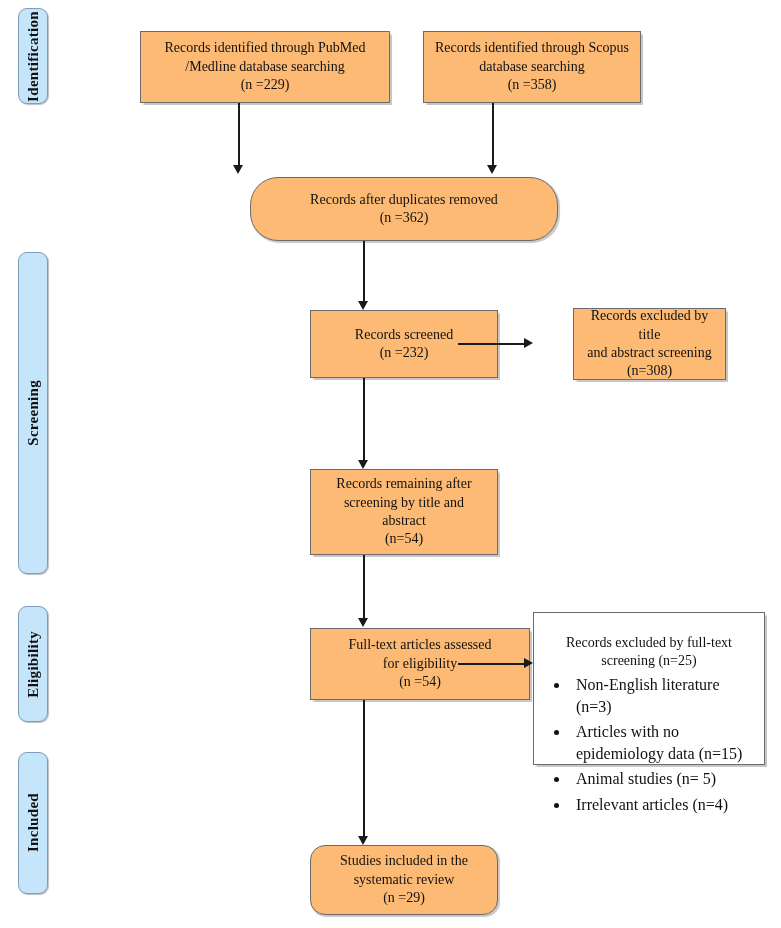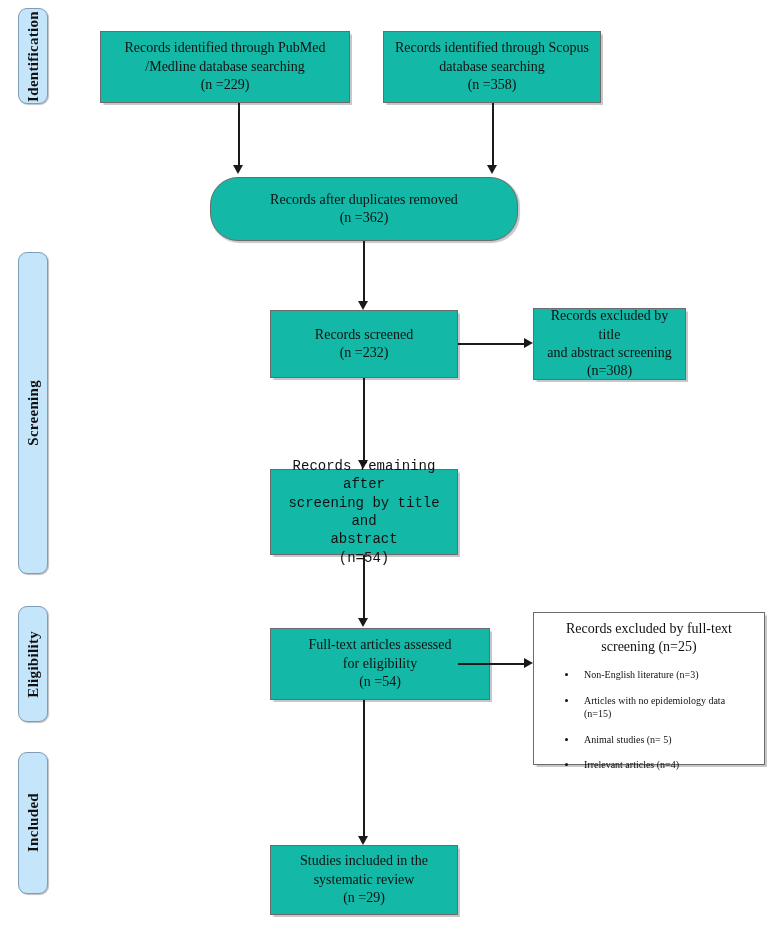--- a/index.html
+++ b/index.html
@@ -38,28 +38,29 @@
     font-weight: bold;
     font-size: 15px;
     letter-spacing: 0.3px;
     color: #111111;
     white-space: nowrap;
   }
 
   
   .flow-box {
     position: absolute;
-    background: #14b8a6;
+    background: #fdba74;
     border: 1.4px solid #6b6b6b;
     box-sizing: border-box;
     display: flex;
     align-items: center;
     justify-content: center;
     text-align: center;
     box-shadow: 1.5px 1.5px 1px rgba(0,0,0,0.22);
+    margin-left: 40px;
   }
   .flow-box .txt {
     font-size: 14px;
     line-height: 1.32;
     padding: 0 6px;
     white-space: pre-line;
   }
 
   
   .list-box {
@@ -68,30 +69,31 @@
     border: 1.4px solid #6b6b6b;
     box-sizing: border-box;
     box-shadow: 1.5px 1.5px 1px rgba(0,0,0,0.22);
     padding: 7px 6px 6px 6px;
   }
   .list-box .heading {
     font-size: 14px;
     line-height: 1.3;
     text-align: center;
     white-space: pre-line;
+    margin-top: 14px;
   }
   .list-box ul {
     margin: 1px 0 0 0;
     padding-left: 26px;
     list-style: disc;
   }
   .list-box li {
-    font-size: 10px;
+    font-size: 16px;
     line-height: 1.34;
-    margin: 12px;
+    margin: 4px;
     padding-left: 6px;
   }
 
   
   .v-line {
     position: absolute;
     width: 1.6px;
     background: #1a1a1a;
   }
   .h-line {
@@ -171,21 +173,21 @@
 and abstract screening
 (n=308)</span>
   </div>
 
   <div class="h-line" style="left:458px; top:343px; width:66px;"></div>
   <div class="arrow-right" style="left:524px; top:338px;"></div>
 
   <div class="v-line" style="left:363px; top:378px; width:1.6px; height:82px;"></div>
   <div class="arrow-down" style="left:358px; top:460px;"></div>
 
-  <div class="flow-box" style="left:270px; top:469px; width:188px; height:86px;font-family:Liberation Mono, monospace;">
+  <div class="flow-box" style="left:270px; top:469px; width:188px; height:86px;">
     <span class="txt">Records remaining after
 screening by title and
 abstract
 (n=54)</span>
   </div>
 
   <div class="v-line" style="left:363px; top:555px; height:63px;"></div>
   <div class="arrow-down" style="left:358px; top:618px;"></div>
 
   <div class="flow-box" style="left:270px; top:628px; width:220px; height:72px;">
@@ -204,19 +206,19 @@
       <li>Irrelevant articles (n=4)</li>
     </ul>
   </div>
 
   <div class="h-line" style="left:458px; top:663px; width:66px;"></div>
   <div class="arrow-right" style="left:524px; top:658px;"></div>
 
   <div class="v-line" style="left:363px; top:700px; height:136px;"></div>
   <div class="arrow-down" style="left:358px; top:836px;"></div>
 
-  <div class="flow-box" style="left:270px; top:845px; width:188px; height:70px;">
+  <div class="flow-box" style="left:270px; top:845px; width:188px; height:70px;border-radius:15px;">
     <span class="txt">Studies included in the
 systematic review
 (n =29)</span>
   </div>
 
 </div>
 
 </body></html>

